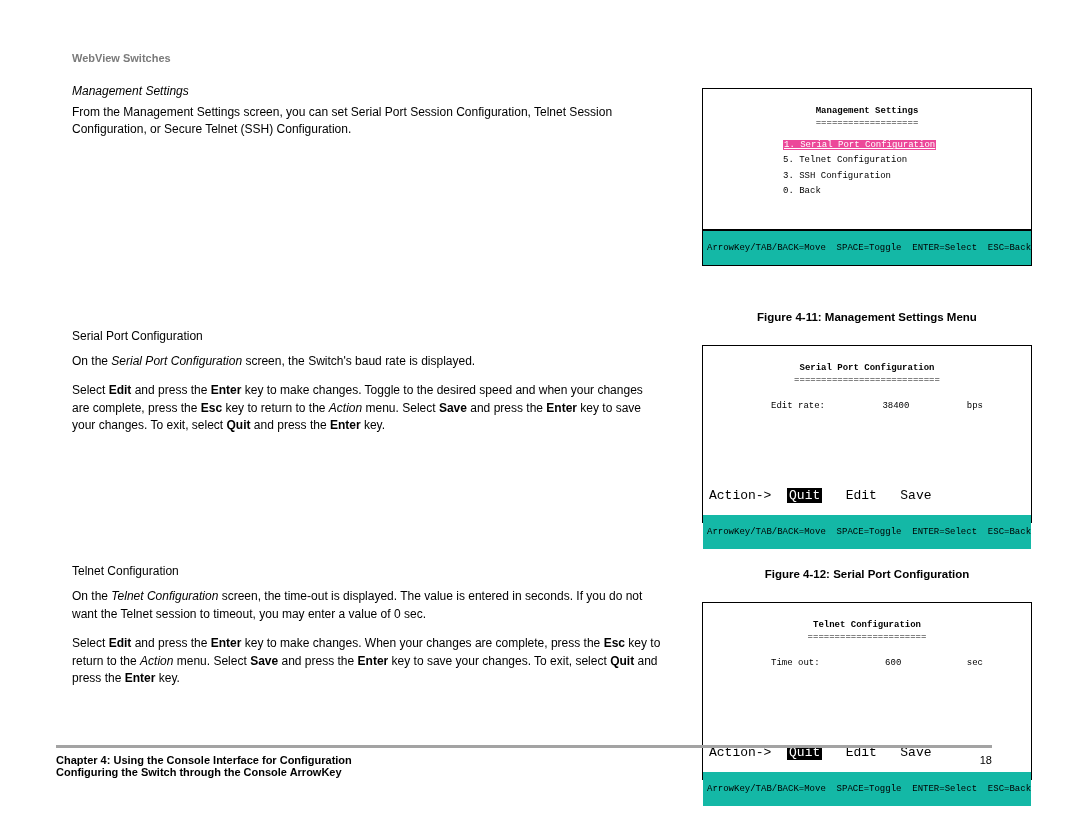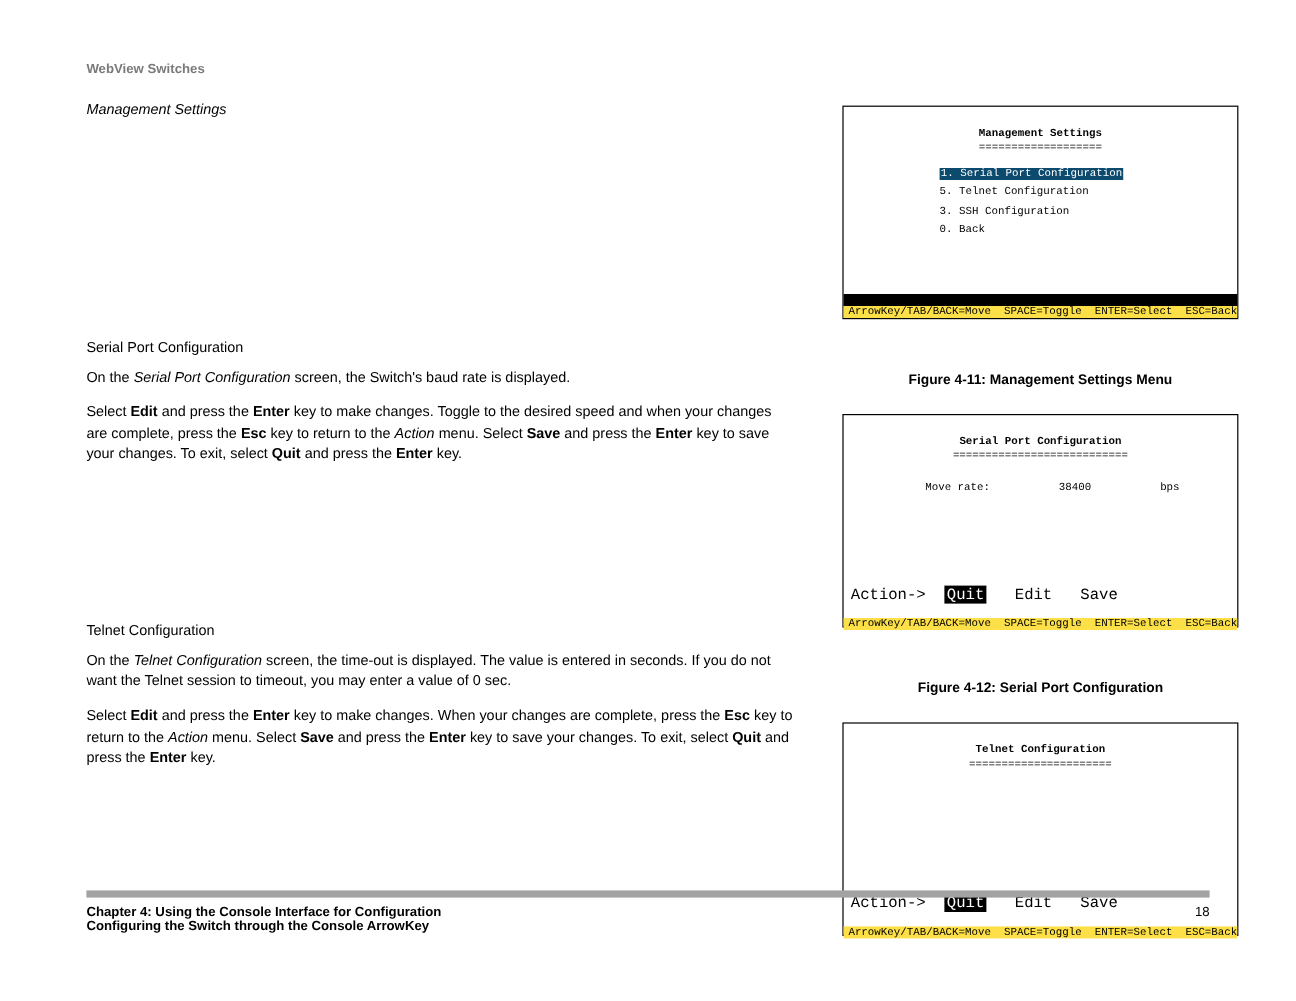--- a/index.html
+++ b/index.html
@@ -67,23 +67,24 @@
     min-height: 140px;
     box-sizing: border-box;
   }
   .fig .center {
     text-align: center;
   }
   .fig .under {
     letter-spacing: 0px;
   }
   .fig .sel {
-    background: #0c4a6e;
+    background: #ec4899;
     color: #fff;
     padding: 0 1px;
+    text-decoration: underline;
   }
   .row3 {
     display: flex;
     justify-content: space-between;
     padding: 0 20px;
   }
   .row3 span { white-space: pre; }
   .action-row {
     font-family: "Courier New", monospace;
     font-size: 13px;
@@ -94,37 +95,37 @@
     color: #fff;
     padding: 0 2px;
   }
   .blackbar {
     background: #000;
     height: 10px;
   }
   .hintbar {
     font-family: "Courier New", monospace;
     font-size: 9px;
-    background: #fde047;
-    padding: 0 4px;
+    background: #14b8a6;
+    padding: 12px 4px;
     white-space: pre;
   }
   .caption {
     text-align: center;
     font-weight: bold;
     font-size: 11.5px;
     margin-bottom: 22px;
     margin-top: 45px;
   }
   .footer {
     position: absolute;
-    left: 72px;
+    left: 56px;
     bottom: 56px;
     width: 936px;
-    border-top: 6px solid #a3a3a3;
+    border-top: 3px solid #a3a3a3;
     padding-top: 6px;
     font-size: 11px;
     display: flex;
     justify-content: space-between;
   }
   .footer-left { font-weight: bold; }
   .footer-left .line2 { display: block; }
   .list-indent {
     padding-left: 72px;
   }
@@ -133,20 +134,21 @@
 </style>
 </head>
 <body>
 
 <div class="page">
   <div class="header">WebView Switches</div>
 
   <div class="left-col">
 
     <div class="section-title">Management Settings</div>
+    <div class="para">From the Management Settings screen, you can set Serial Port Session Configuration, Telnet Session Configuration, or Secure Telnet (SSH) Configuration.</div>
 
     <div style="height:178px"></div>
 
     <div class="subhead">Serial Port Configuration</div>
     <div class="para">
       <span>On the </span><span class="italic">Serial Port Configuration</span><span> screen, the Switch's baud rate is displayed.</span>
     </div>
     <div class="para">
       <span>Select </span><span class="bold">Edit</span><span> and press the </span><span class="bold">Enter</span><span> key to make changes. Toggle to the desired speed and when your changes are complete, press the </span><span class="bold">Esc</span><span> key to return to the </span><span class="italic">Action</span><span> menu. Select </span><span class="bold">Save</span><span> and press the </span><span class="bold">Enter</span><span> key to save your changes. To exit, select </span><span class="bold">Quit</span><span> and press the </span><span class="bold">Enter</span><span> key.</span>
     </div>
@@ -182,39 +184,44 @@
     </div>
     <div class="caption">Figure 4-11: Management Settings Menu</div>
 
     <div class="fig" style="height:176px; display:flex; flex-direction:column;">
       <div class="fig-body" style="flex:1;">
         <div class="spacer-sm"></div>
         <div class="center bold">Serial Port Configuration</div>
         <div class="center under">===========================</div>
         <div style="height:14px"></div>
         <div class="row3" style="padding:0 40px 0 60px;">
-          <span>Move rate:</span>
+          <span>Edit rate:</span>
           <span>38400</span>
           <span>bps</span>
         </div>
       </div>
       <div class="action-row">
         <span>Action-&gt;</span>&nbsp;&nbsp;<span class="hl">Quit</span>&nbsp;&nbsp;&nbsp;<span>Edit</span>&nbsp;&nbsp;&nbsp;<span>Save</span>
       </div>
       <div class="blackbar"></div>
       <div class="hintbar">ArrowKey/TAB/BACK=Move  SPACE=Toggle  ENTER=Select  ESC=Back</div>
     </div>
     <div class="caption">Figure 4-12: Serial Port Configuration</div>
 
     <div class="fig" style="height:176px; display:flex; flex-direction:column;">
       <div class="fig-body" style="flex:1;">
         <div class="spacer-sm"></div>
         <div class="center bold">Telnet Configuration</div>
         <div class="center under">======================</div>
         <div style="height:14px"></div>
+        <div class="row3" style="padding:0 40px 0 60px;">
+          <span>Time out:</span>
+          <span>600</span>
+          <span>sec</span>
+        </div>
       </div>
       <div class="action-row">
         <span>Action-&gt;</span>&nbsp;&nbsp;<span class="hl">Quit</span>&nbsp;&nbsp;&nbsp;<span>Edit</span>&nbsp;&nbsp;&nbsp;<span>Save</span>
       </div>
       <div class="blackbar"></div>
       <div class="hintbar">ArrowKey/TAB/BACK=Move  SPACE=Toggle  ENTER=Select  ESC=Back</div>
     </div>
   </div>
 
   <div class="footer">

